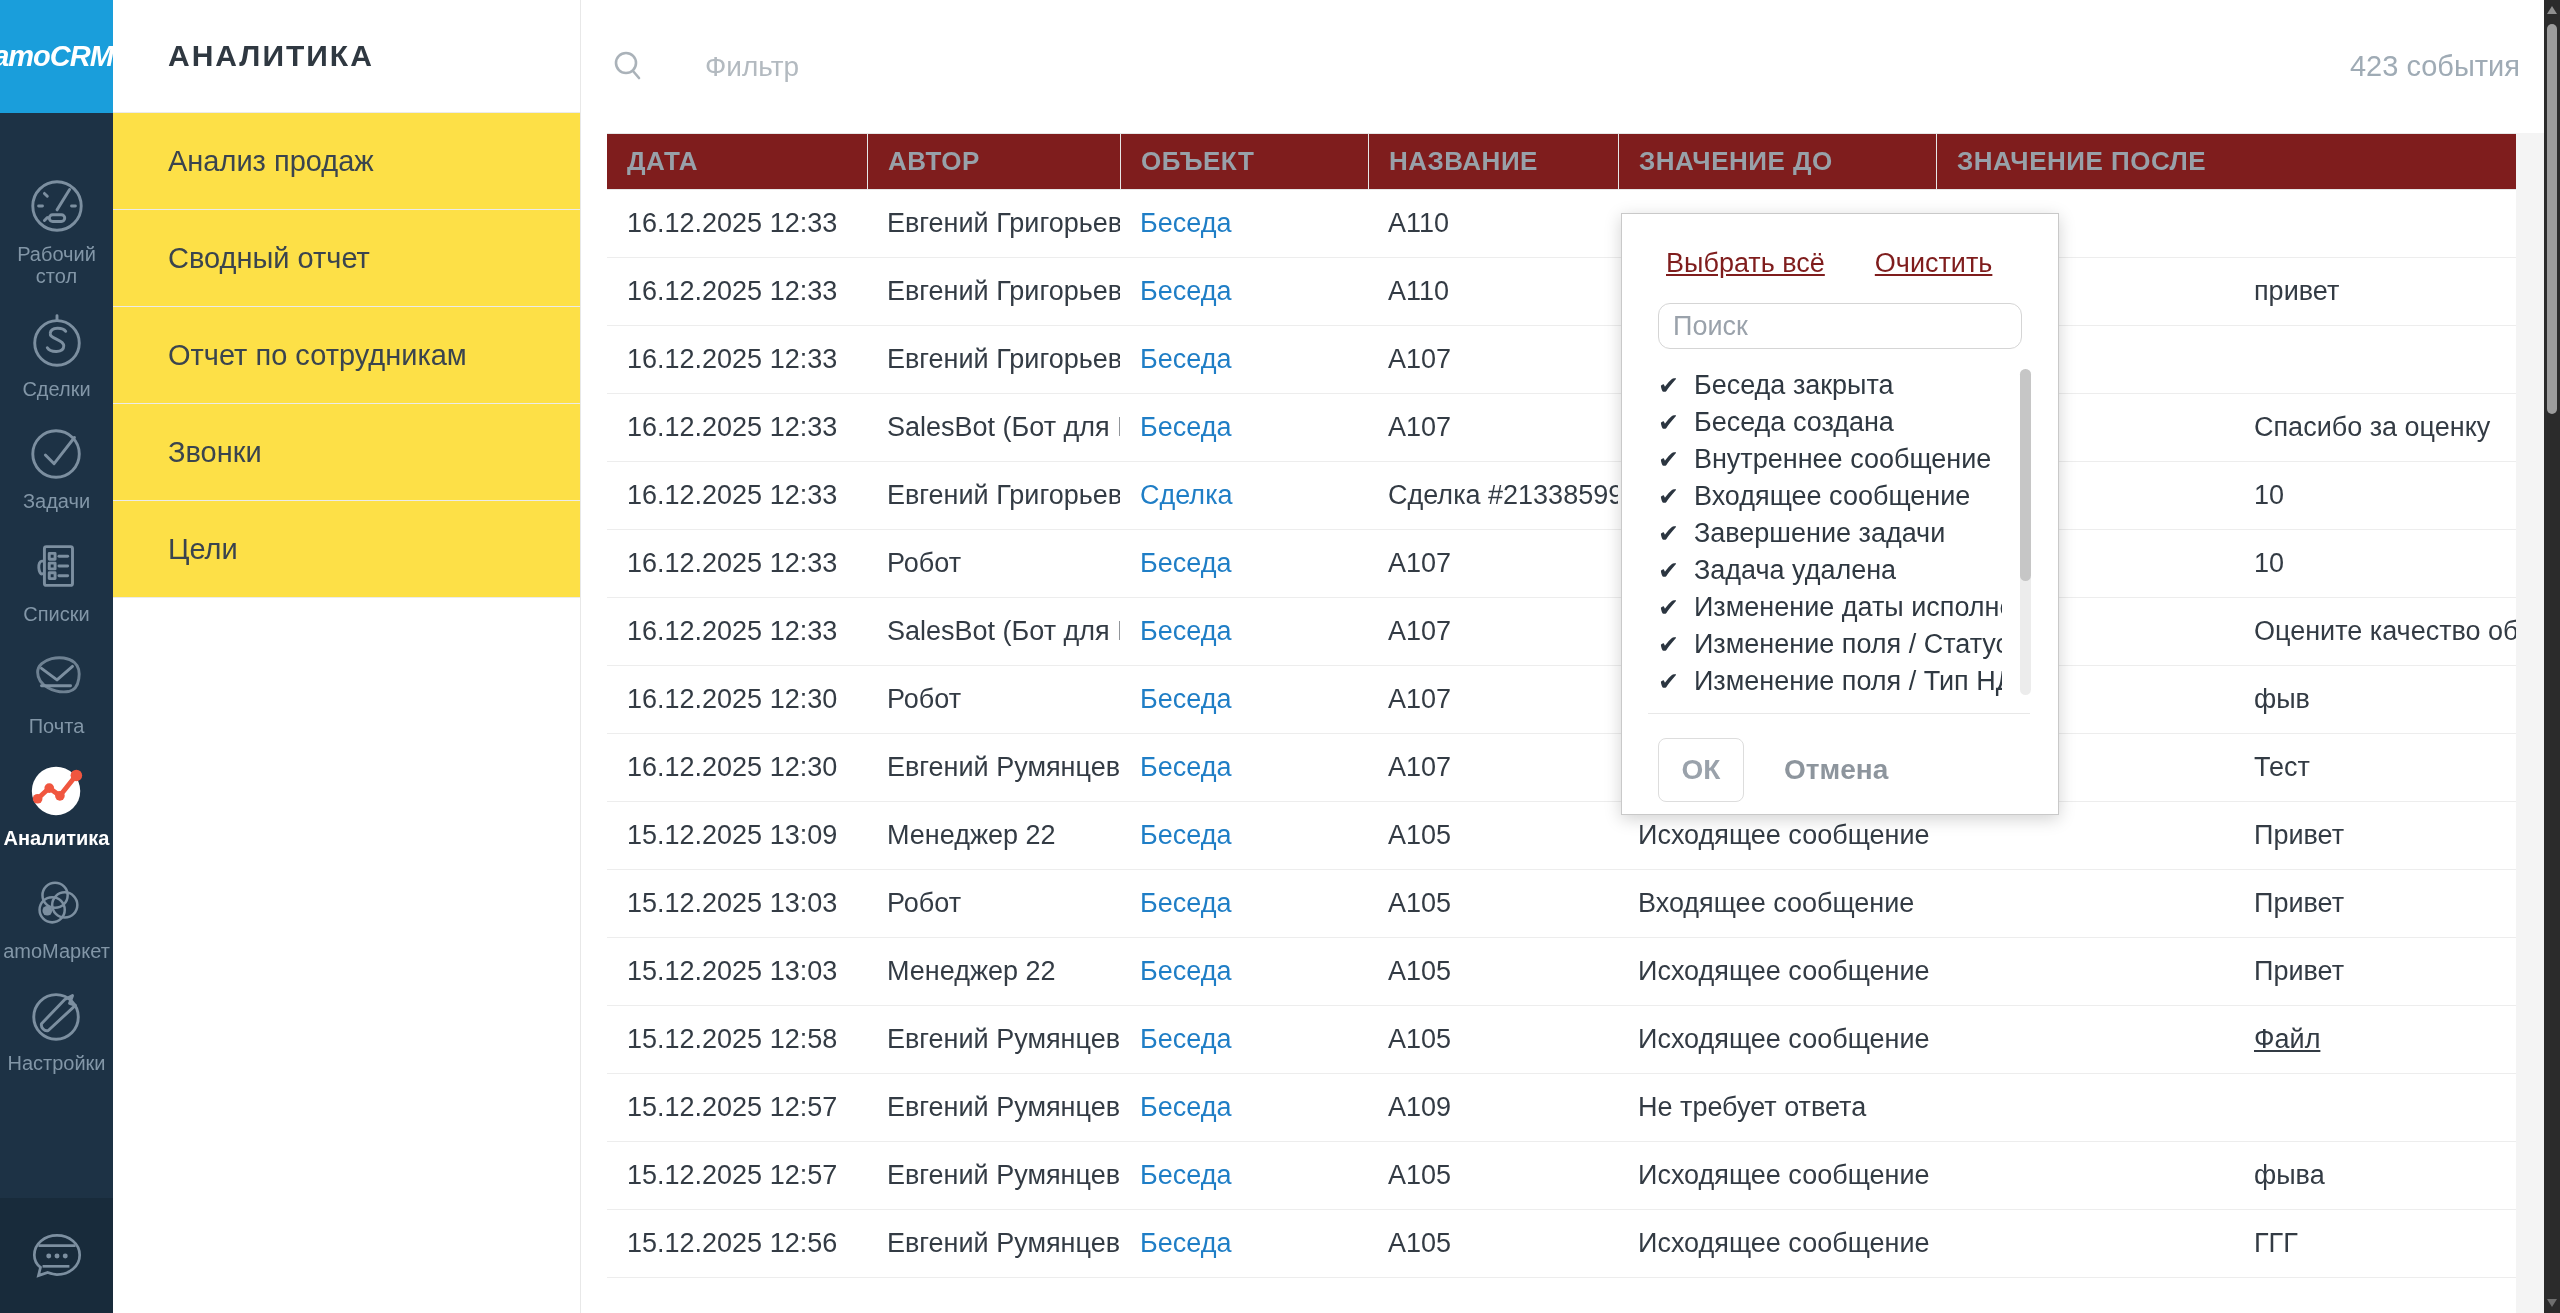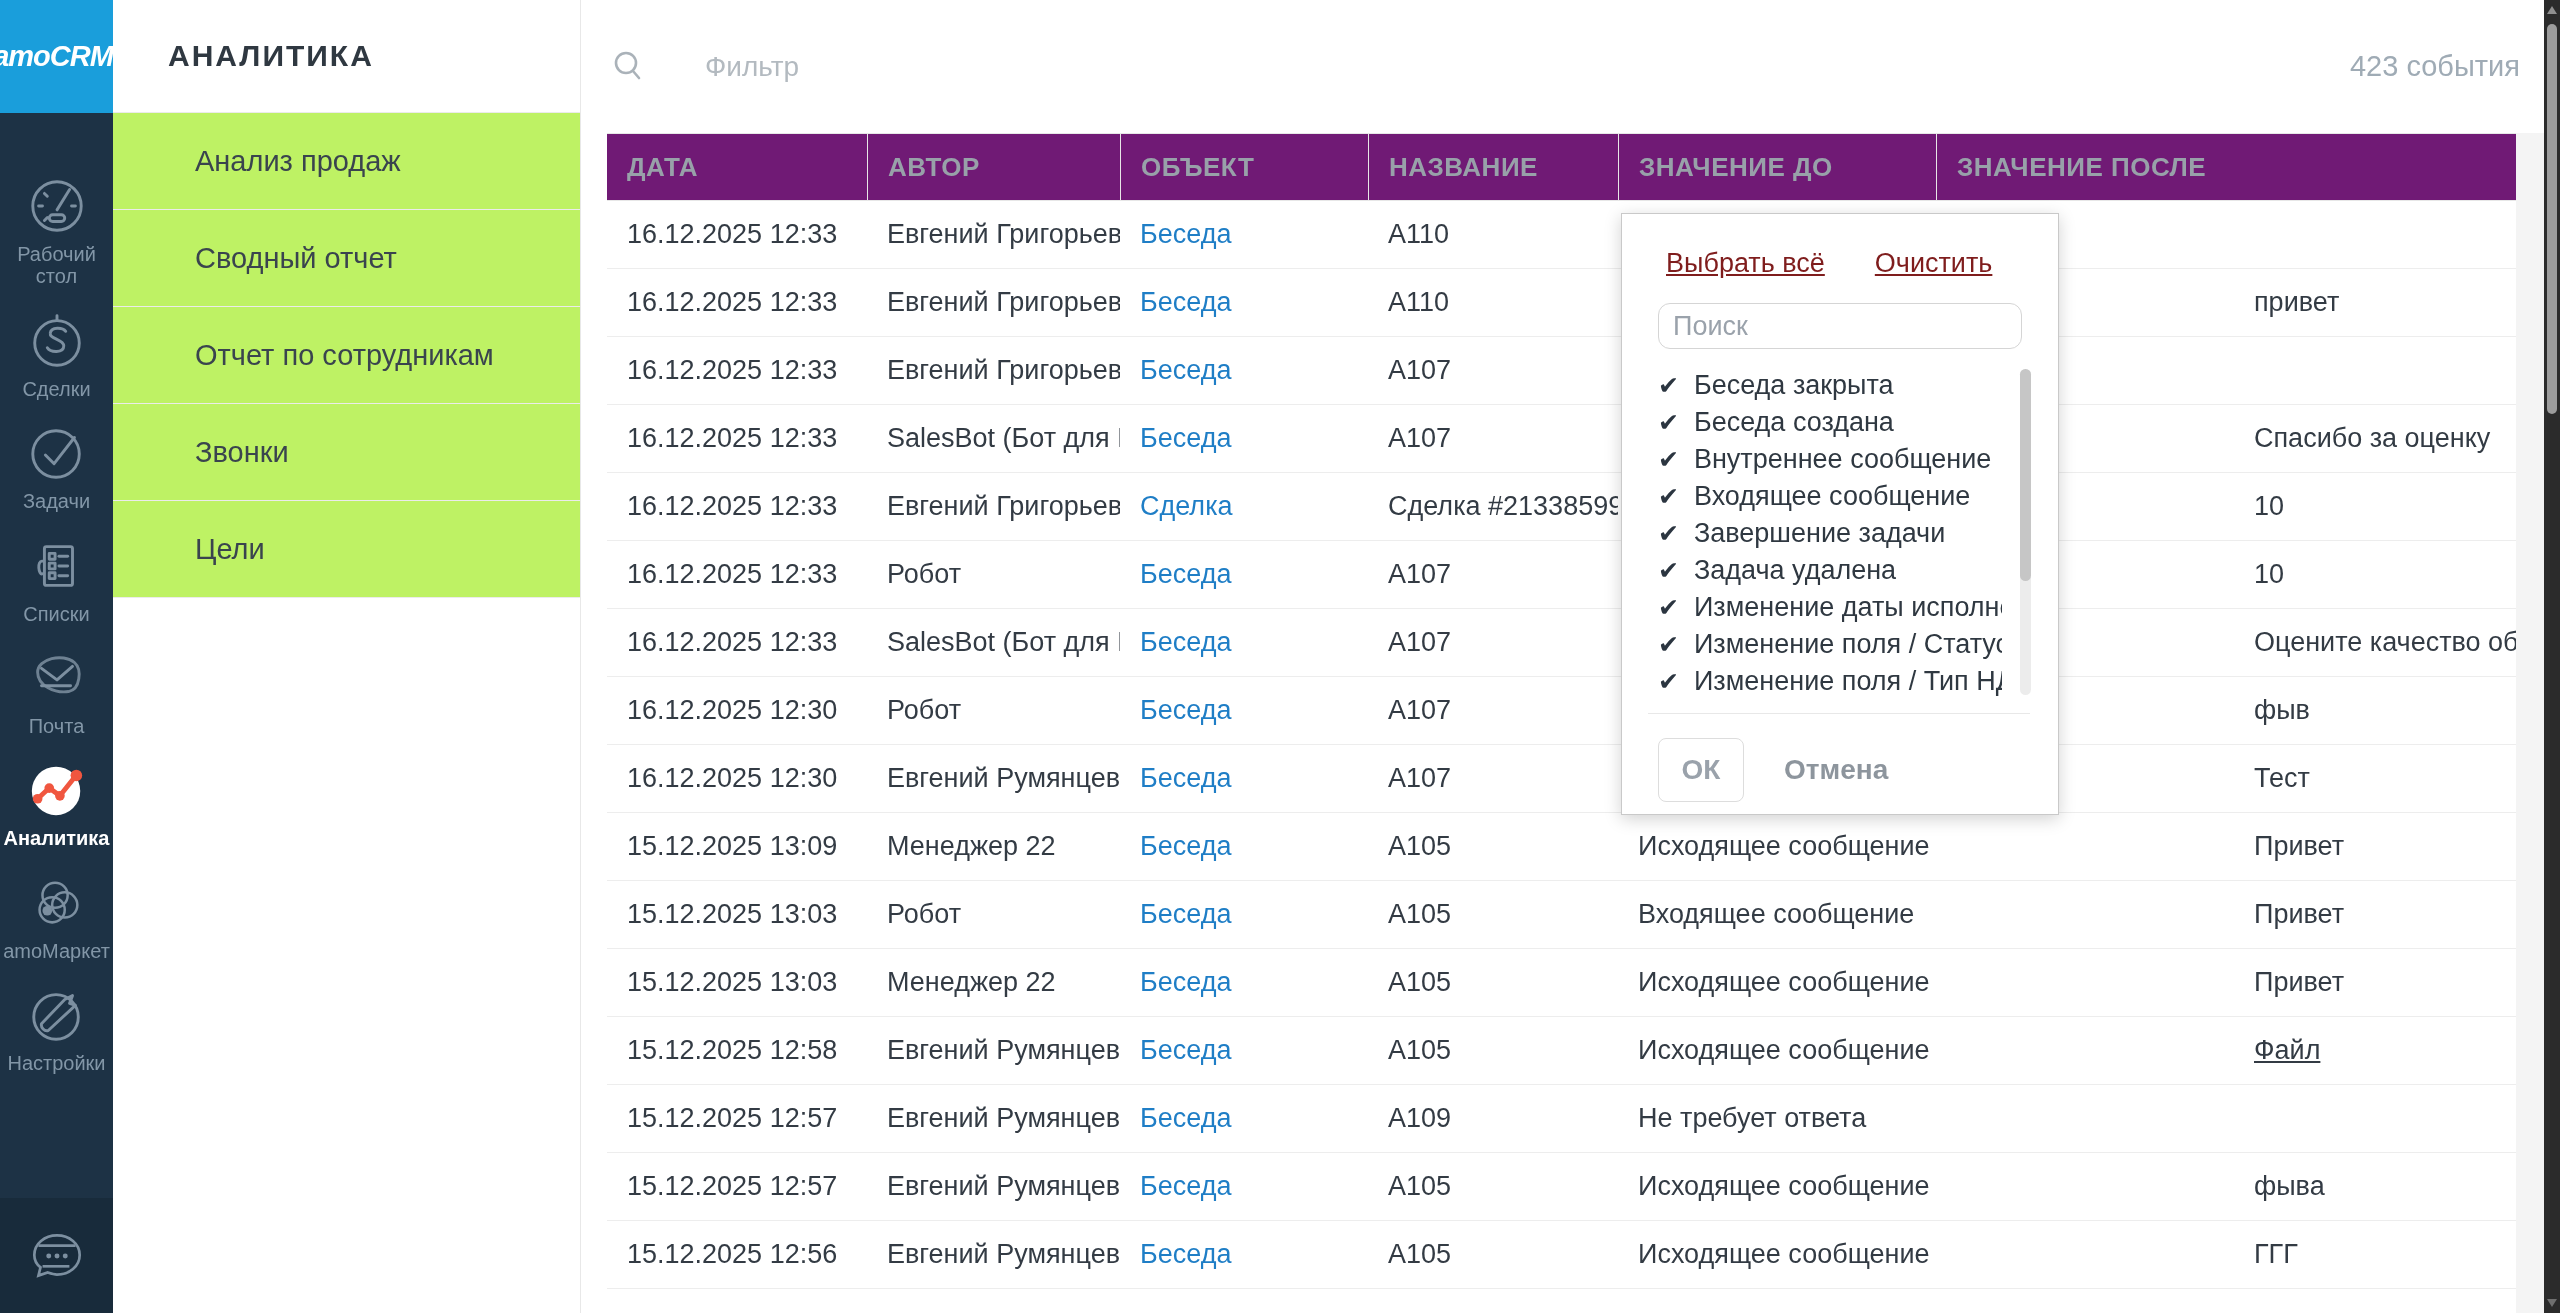--- a/index.html
+++ b/index.html
@@ -17,36 +17,36 @@
   .nav-item.active .nav-label { color:#ffffff; font-weight:bold; }
   .sidebar-chat { position:absolute; bottom:0; left:0; width:113px; height:115px; background:#182b3b;
                   display:flex; align-items:center; justify-content:center; cursor:pointer; }
   .sidebar-chat svg { width:66px; height:66px; }
 
   
   .submenu { position:absolute; left:113px; top:0; width:468px; height:1313px; background:#fff; border-right:1px solid #e8e8e8; }
   .submenu-header { height:113px; border-bottom:1px solid #ebebeb; display:flex; align-items:center;
                     padding-left:55px; font-size:30px; font-weight:bold; letter-spacing:2px; color:#2f3841; }
   .submenu-item { height:97px; border-bottom:1px solid #ebebeb; display:flex; align-items:center;
-                  padding-left:82px; font-size:29px; color:#3a444e; cursor:pointer; background:#bef264; }
+                  padding-left:55px; font-size:29px; color:#3a444e; cursor:pointer; background:#fde047; }
   .submenu-item.active { color:#1a7ec5; font-weight:bold; }
 
   
   .main { position:absolute; left:581px; top:0; width:1979px; height:1313px; background:#fff; }
   .topbar { height:133px; display:flex; align-items:center; padding:0 40px 0 30px;gap:42px; }
   .search-icon { width:36px; height:36px; margin-right:16px; flex:none; }
   .filter-input { border:none; outline:none; font-size:28px; color:#3a444e; flex:1; background:transparent; }
   .filter-input::placeholder { color:#b3bac0; }
   .count { font-size:29px; color:#9fabb5; white-space:nowrap; }
 
   .right-gap { position:absolute; top:133px; right:16px; width:28px; height:1180px; background:#f4f4f4; }
 
   .table { position:absolute; left:26px; top:133px; width:1909px; }
   .grid-cols { display:grid; grid-template-columns:260px 253px 248px 250px 318px 298px 282px; }
-  .thead { height:68px; border-top:1px solid #e7e7e7; border-bottom:1px solid #e7e7e7; background:#701a75; }
+  .thead { height:57px; border-top:1px solid #e7e7e7; border-bottom:1px solid #e7e7e7; background:#7f1d1d; }
   .th { display:flex; align-items:center; padding-left:20px; font-size:26px; font-weight:bold;
         color:#98a1a9; letter-spacing:.5px; white-space:nowrap; overflow:hidden; }
   .th + .th { border-left:1px solid #e7e7e7; }
   .trow { height:68px; border-bottom:1px solid #ededed; background:#fff; }
   .td { display:flex; align-items:center; padding-left:20px; font-size:27px; color:#333b44;
         white-space:nowrap; overflow:hidden; }
   .td.cell-object { color:#1f7ec6; cursor:pointer; }
   .td.after-underline { text-decoration:underline; cursor:pointer; }
 
   

